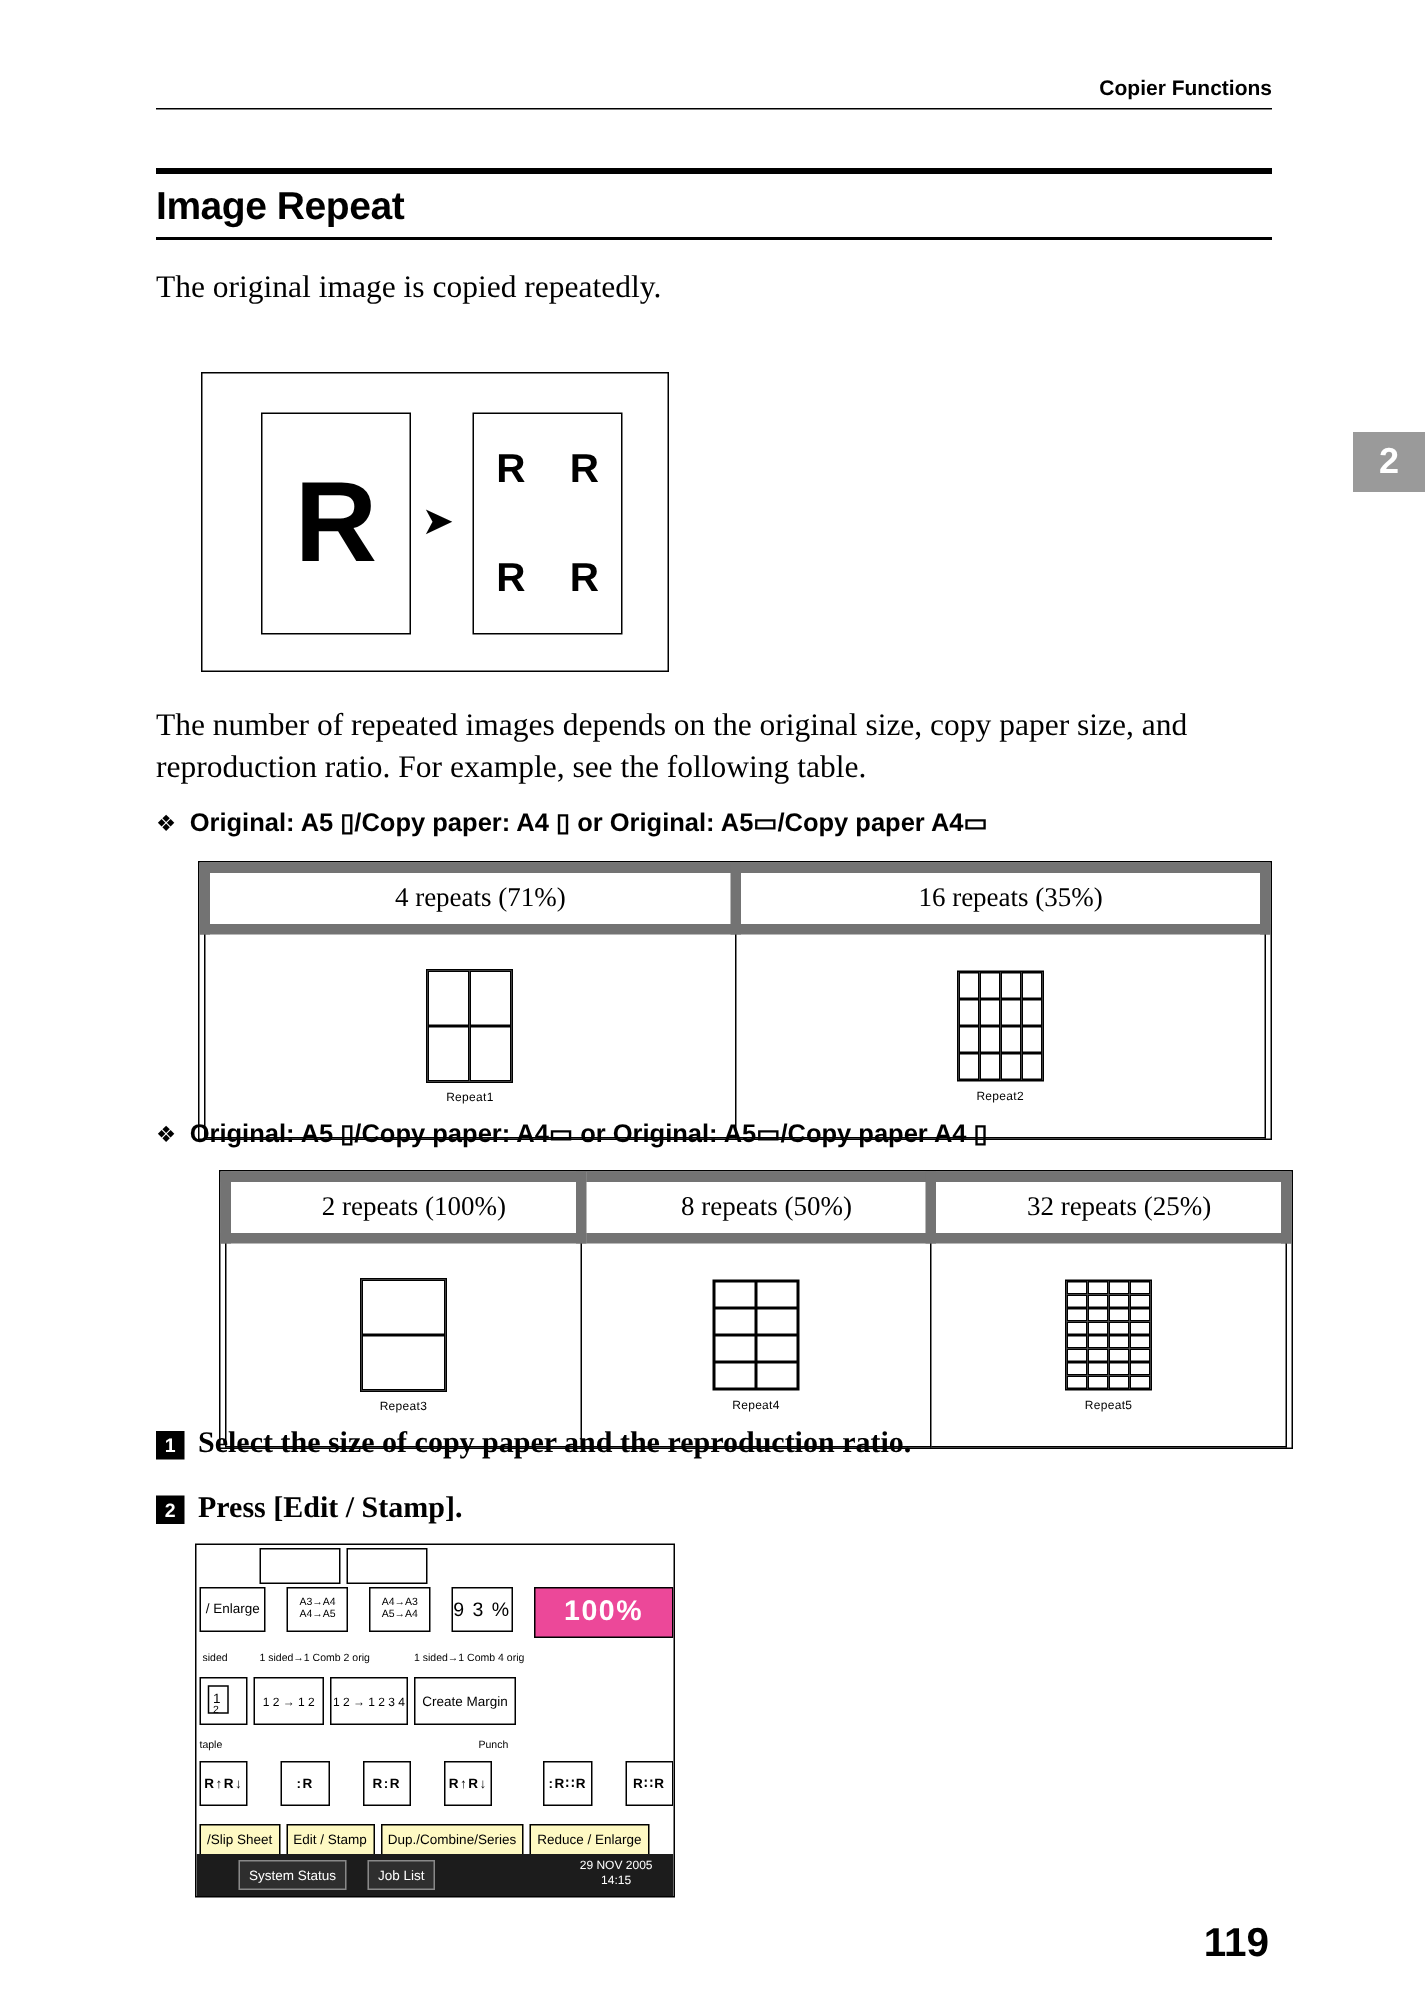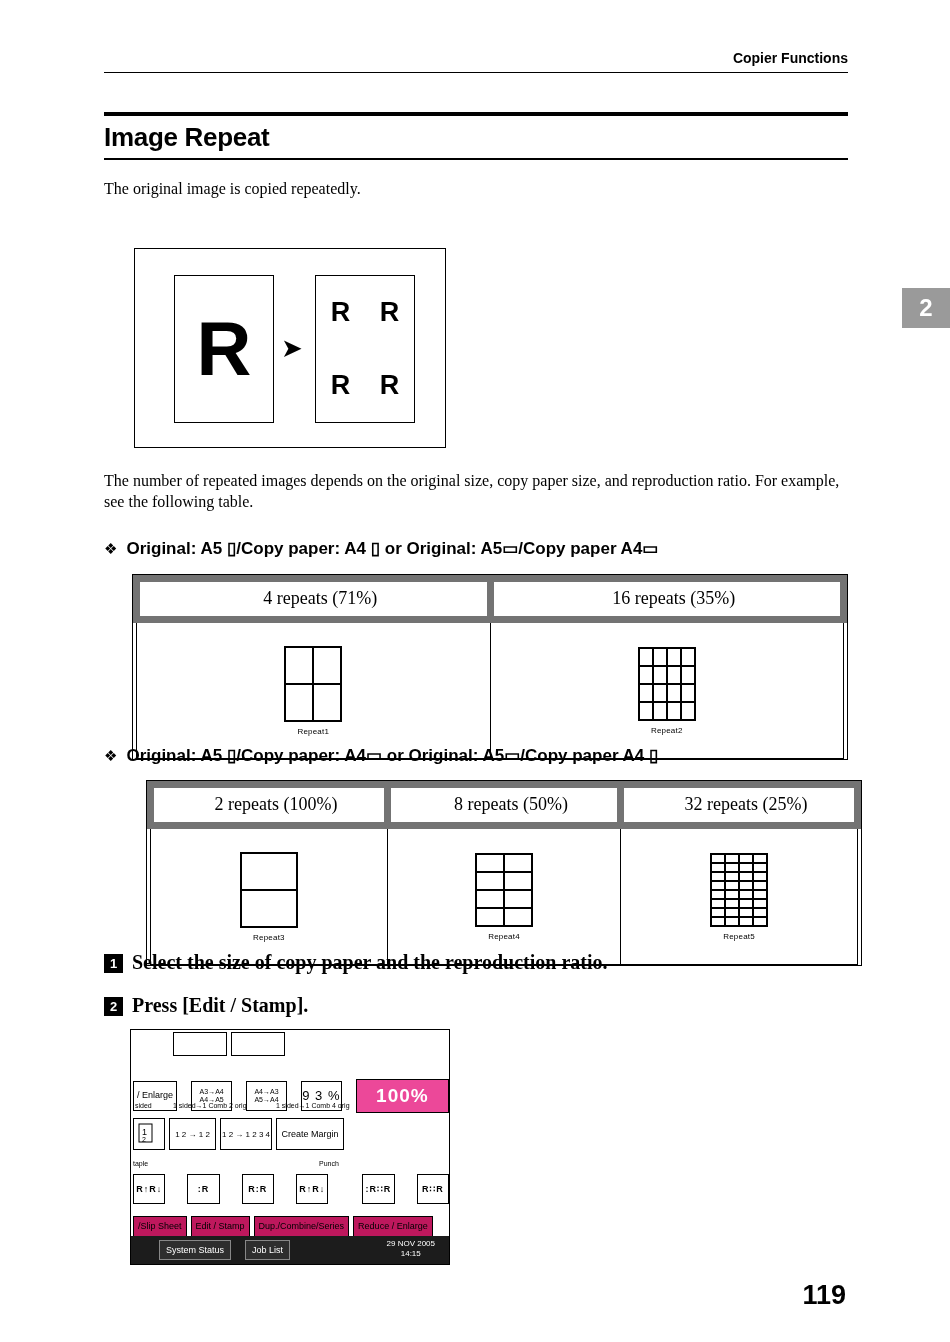--- a/index.html
+++ b/index.html
@@ -72,21 +72,21 @@
     padding: 6px 0 5px 0;
   }
   .title-rule-bottom {
     border-top: 2px solid #000;
     height: 0;
   }
 
   
   .body-text {
     position: absolute;
-    font-size: 16px;
+    font-size: 21px;
     line-height: 1.33;
   }
   #intro-text {
     left: 104px;
     top: 178px;
     width: 744px;
   }
   #depends-text {
     left: 104px;
     top: 470px;
@@ -278,25 +278,24 @@
   }
   .panel-toprow .tab {
     width: 52px;
     height: 22px;
     border: 1px solid #000;
     background: #fff;
   }
   .ratio-row {
     position: absolute;
     left: 0;
-    top: 46px;
+    top: 28px;
     width: 100%;
     height: 40px;
     display: flex;
-    align-items: center;
     gap: 14px;
     padding-left: 2px;
     box-sizing: border-box;
   }
   .btn {
     border: 1px solid #000;
     background: #fff;
     box-sizing: border-box;
     display: flex;
     align-items: center;
@@ -380,21 +379,21 @@
     height: 26px;
     display: flex;
     align-items: center;
     gap: 4px;
     padding-left: 2px;
     box-sizing: border-box;
   }
   .func-btn {
     height: 21px;
     border: 1px solid #000;
-    background: #be185d;
+    background: #fef9c3;
     box-sizing: border-box;
     display: flex;
     align-items: center;
     justify-content: center;
     font-size: 9px;
     padding: 0 4px;
   }
   .panel-footer {
     position: absolute;
     left: 0;

